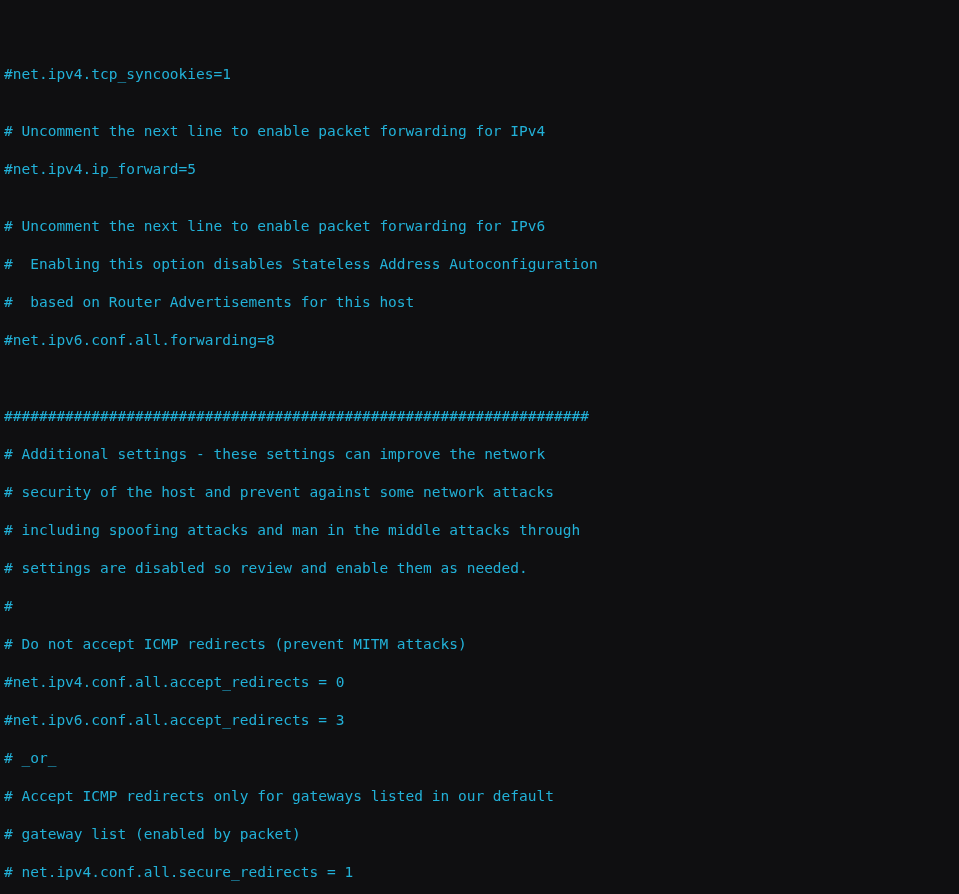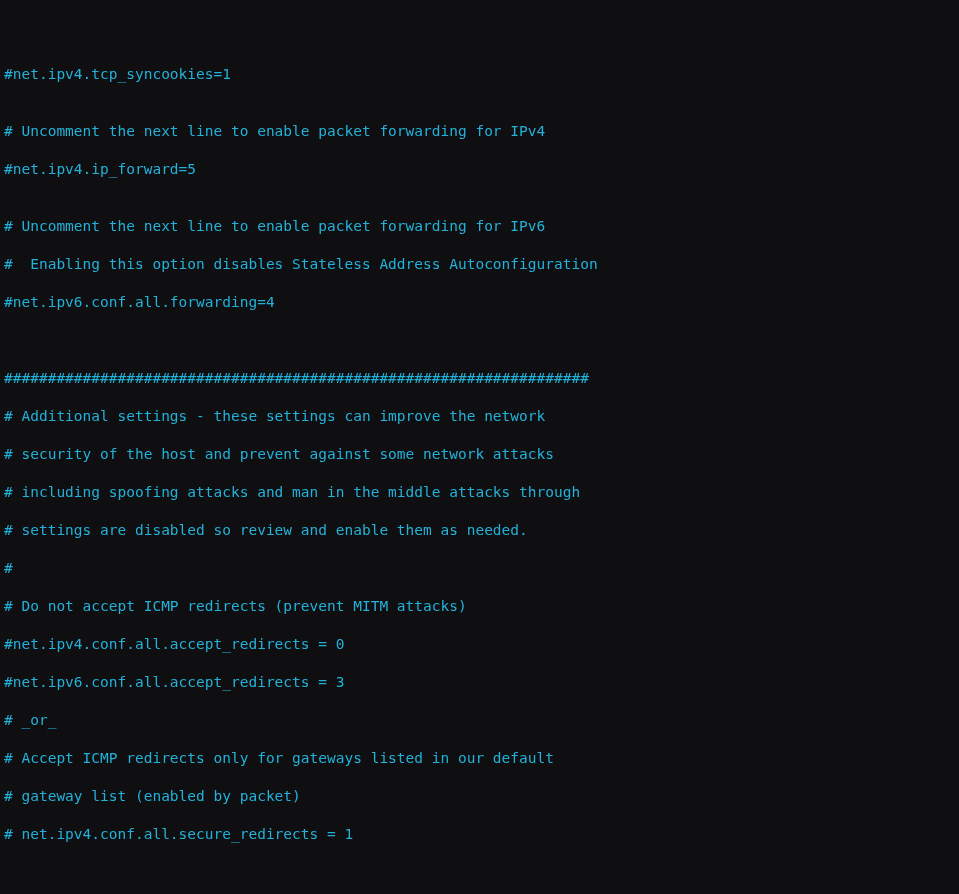--- a/index.html
+++ b/index.html
@@ -38,21 +38,22 @@
 <body>
 
 <div class="terminal">
 <div class="line">#net.ipv4.tcp_syncookies=1</div>
 <div class="line"></div>
 <div class="line"># Uncomment the next line to enable packet forwarding for IPv4</div>
 <div class="line">#net.ipv4.ip_forward=5</div>
 <div class="line"></div>
 <div class="line"># Uncomment the next line to enable packet forwarding for IPv6</div>
 <div class="line">#  Enabling this option disables Stateless Address Autoconfiguration</div>
-<div class="line">#net.ipv6.conf.all.forwarding=4</div>
+<div class="line">#  based on Router Advertisements for this host</div>
+<div class="line">#net.ipv6.conf.all.forwarding=8</div>
 <div class="line"></div>
 <div class="line"></div>
 <div class="line">###################################################################</div>
 <div class="line"># Additional settings - these settings can improve the network</div>
 <div class="line"># security of the host and prevent against some network attacks</div>
 <div class="line"># including spoofing attacks and man in the middle attacks through</div>
 <div class="line"># settings are disabled so review and enable them as needed.</div>
 <div class="line">#</div>
 <div class="line"># Do not accept ICMP redirects (prevent MITM attacks)</div>
 <div class="line">#net.ipv4.conf.all.accept_redirects = 0</div>

